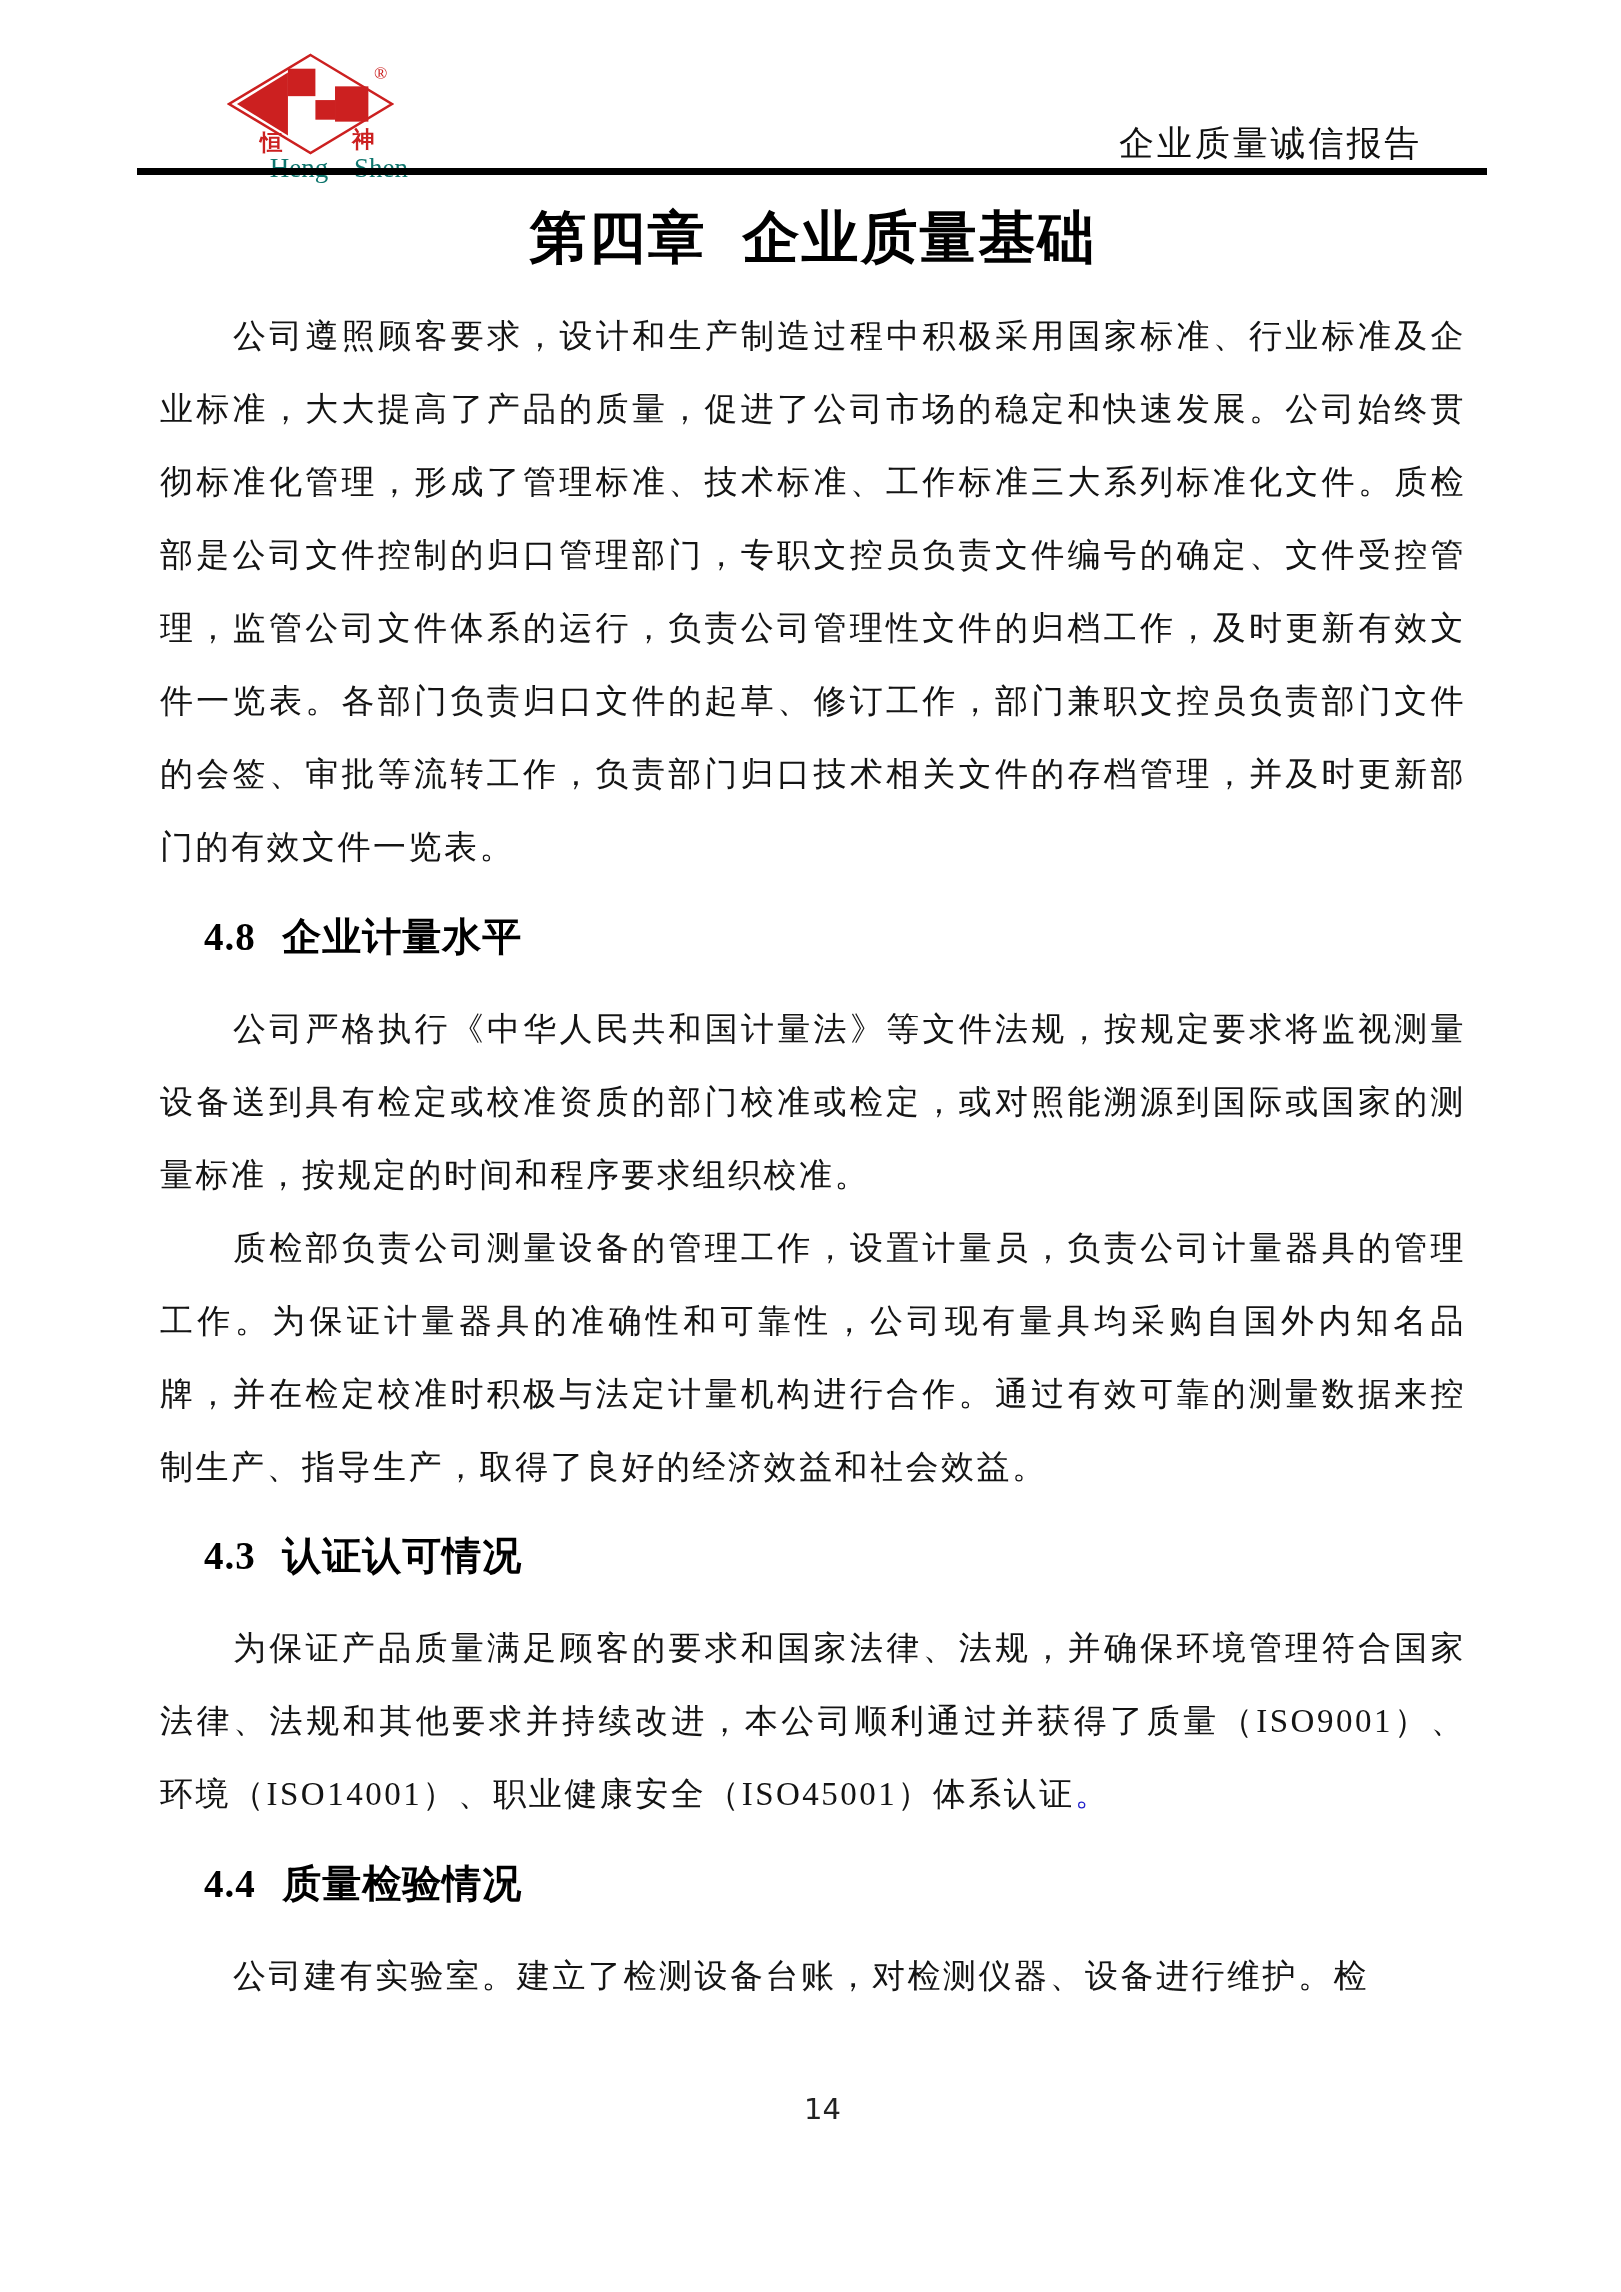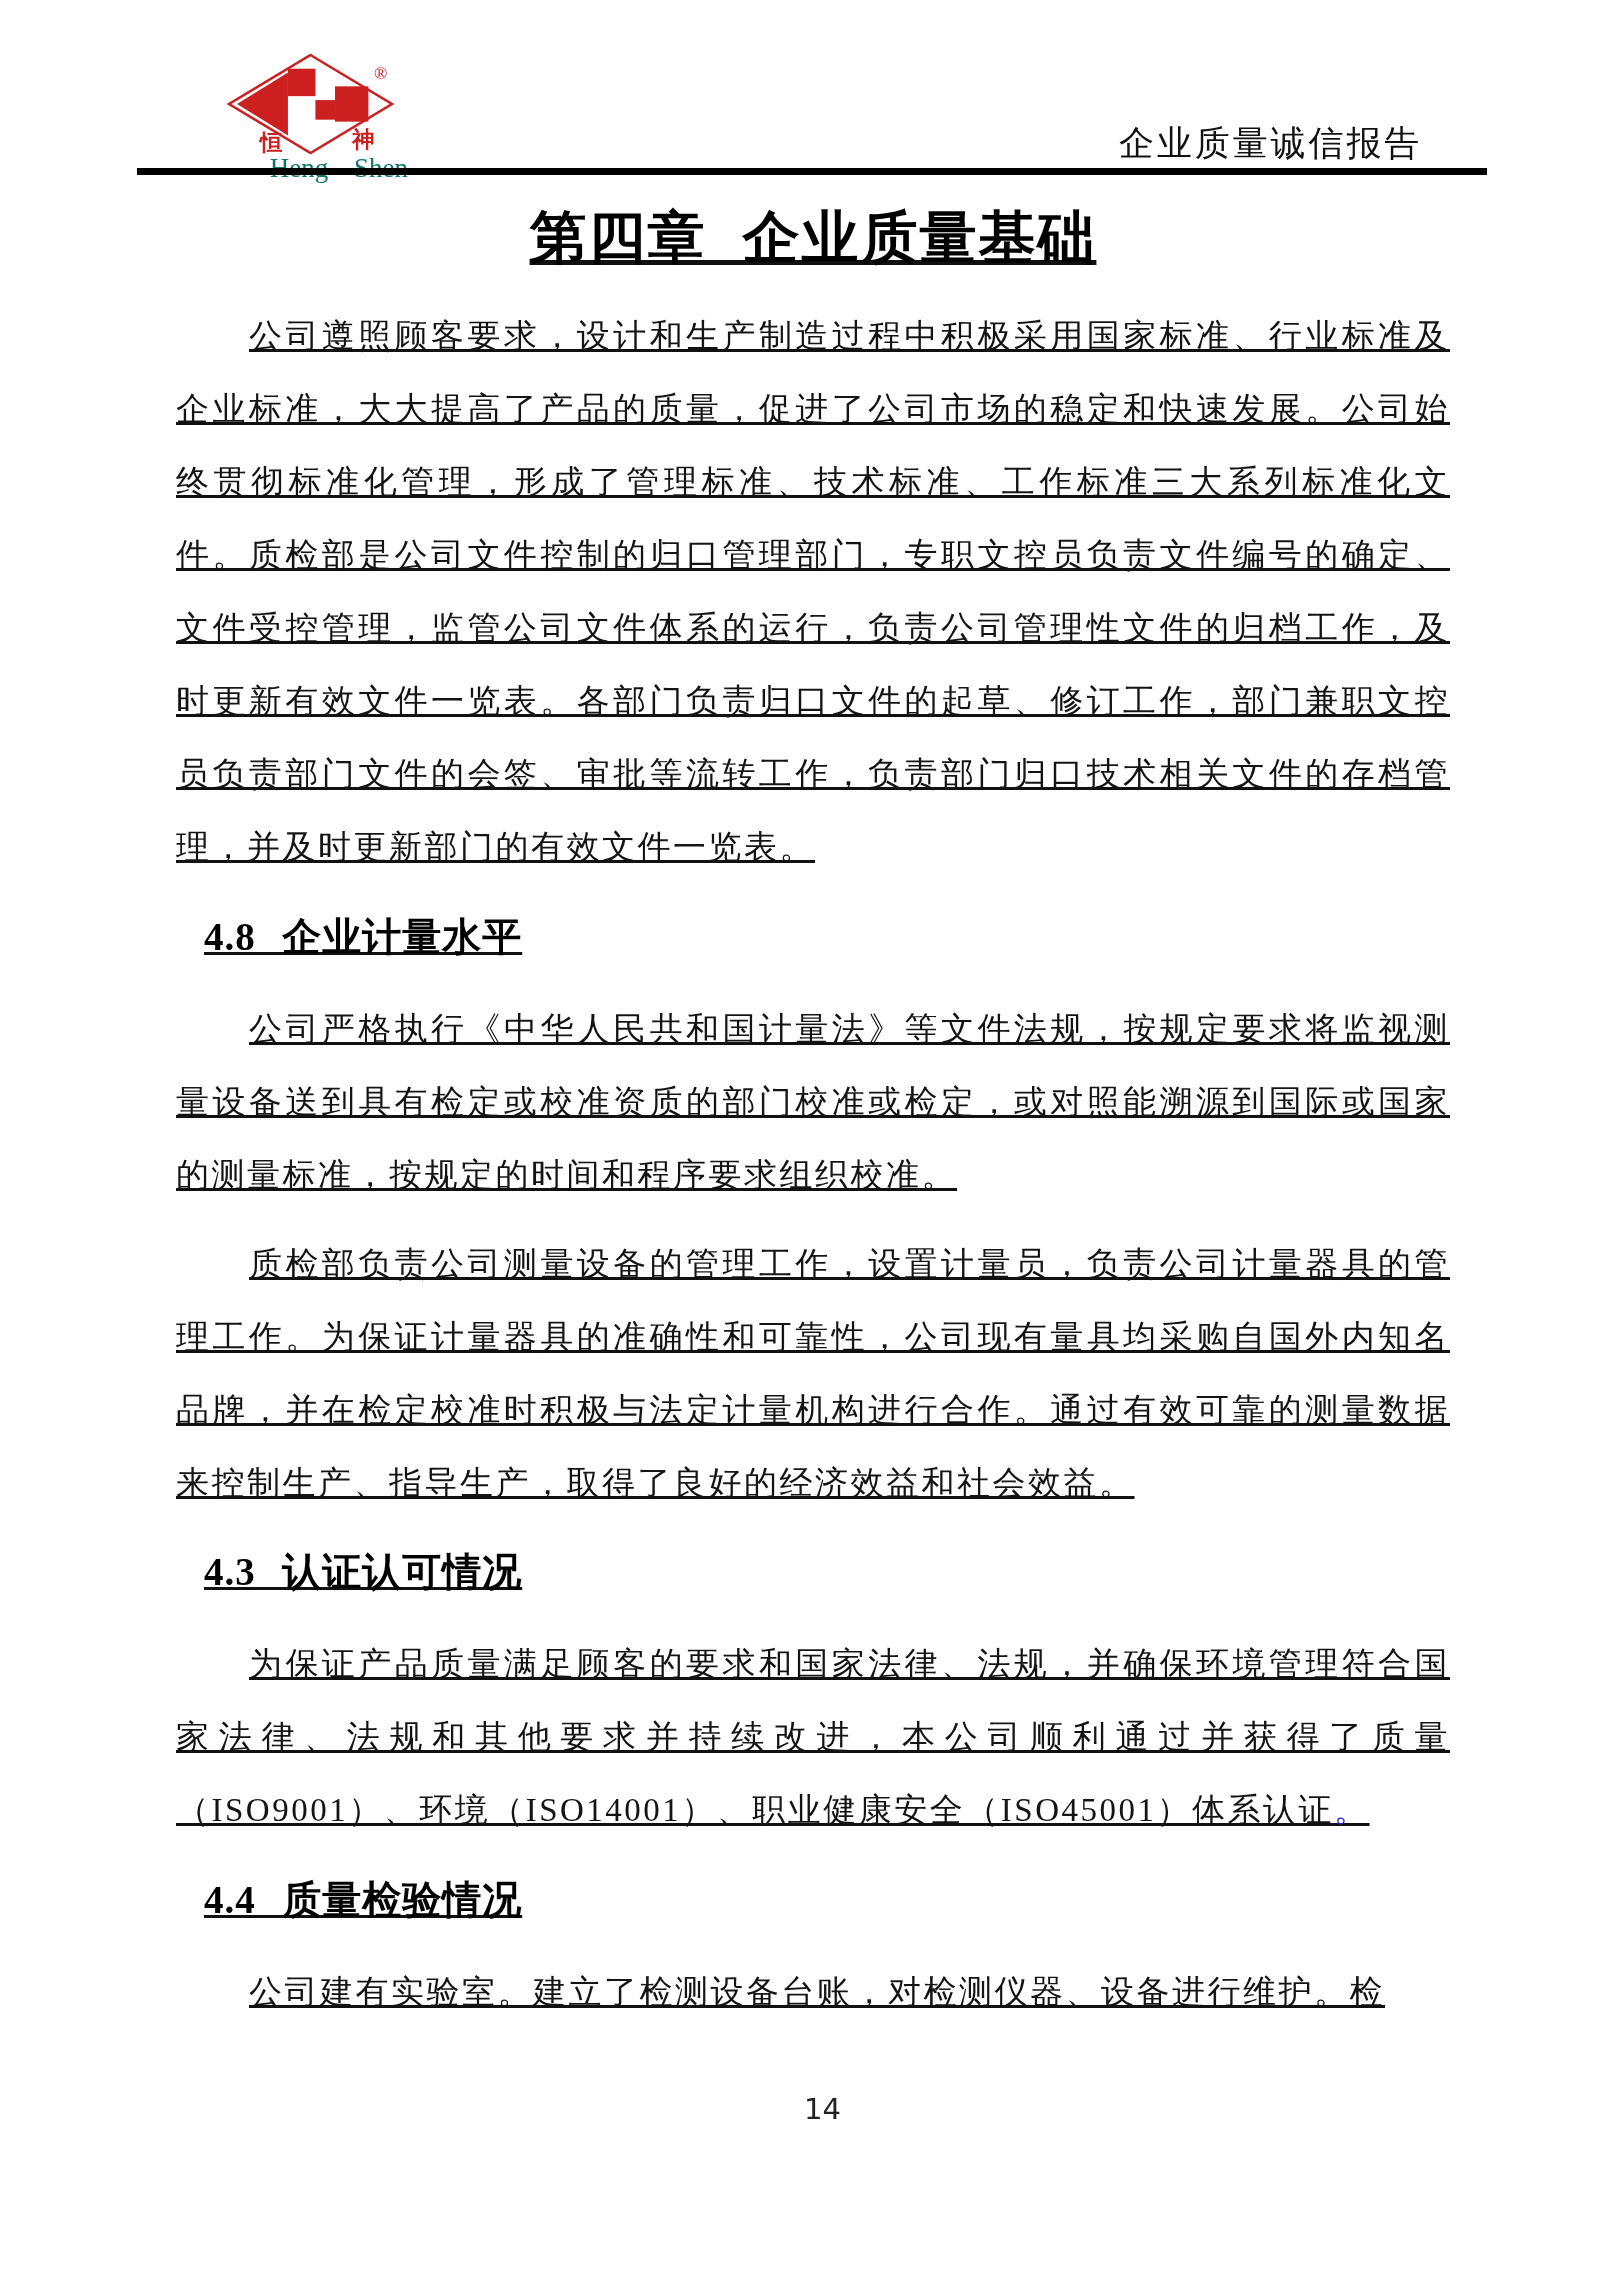--- a/index.html
+++ b/index.html
@@ -30,34 +30,34 @@
   .header-title {
     position:absolute; left:1119px; top:120px;
     font-size:35px; letter-spacing:2.9px; color:#111;
   }
   .header-rule {
     position:absolute; left:137px; top:168px;
     width:1350px; height:6.9px; background:#000000;
   }
 
   
-  .content { position:absolute; left:160px; top:174px; width:1306px;text-decoration:underline; }
+  .content { position:absolute; left:160px; top:174px; width:1306px; }
 
   h1.chapter {
     margin:25.5px 0 23.5px 0;
     font-size:57px; font-weight:bold; text-align:center;
     word-spacing:19.6px; letter-spacing:2px; color:#000;
   }
   h2.sec-h {
     margin:25.5px 0 29px 0; padding-left:44px;
     font-size:39px; font-weight:bold;
     word-spacing:15.7px; letter-spacing:1px; color:#000;
   }
   p.body-para {
-    margin:16px;
+    margin:0;
     font-size:33px; line-height:73px; letter-spacing:2.5px;
     text-align:justify; text-indent:73px; color:#141414;
   }
   .blue-period { color:#2222cc; }
 
   
   .footer {
     position:absolute; left:12px; top:2092px; width:1621px;
     text-align:center; font-size:29px; color:#222;
     font-family:"DejaVu Sans","Liberation Sans",sans-serif;

